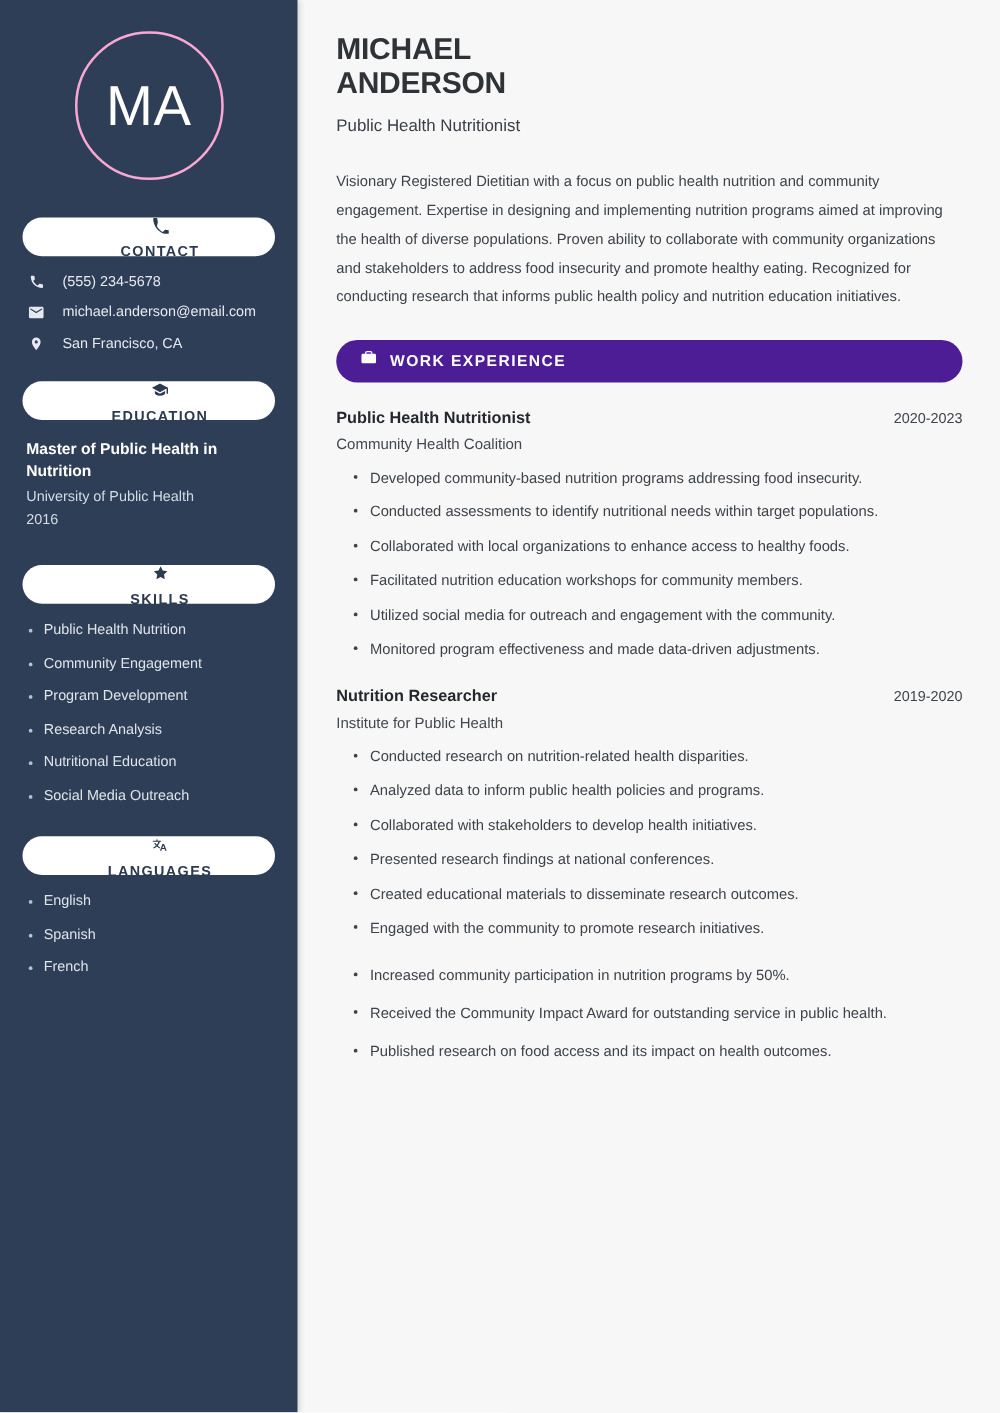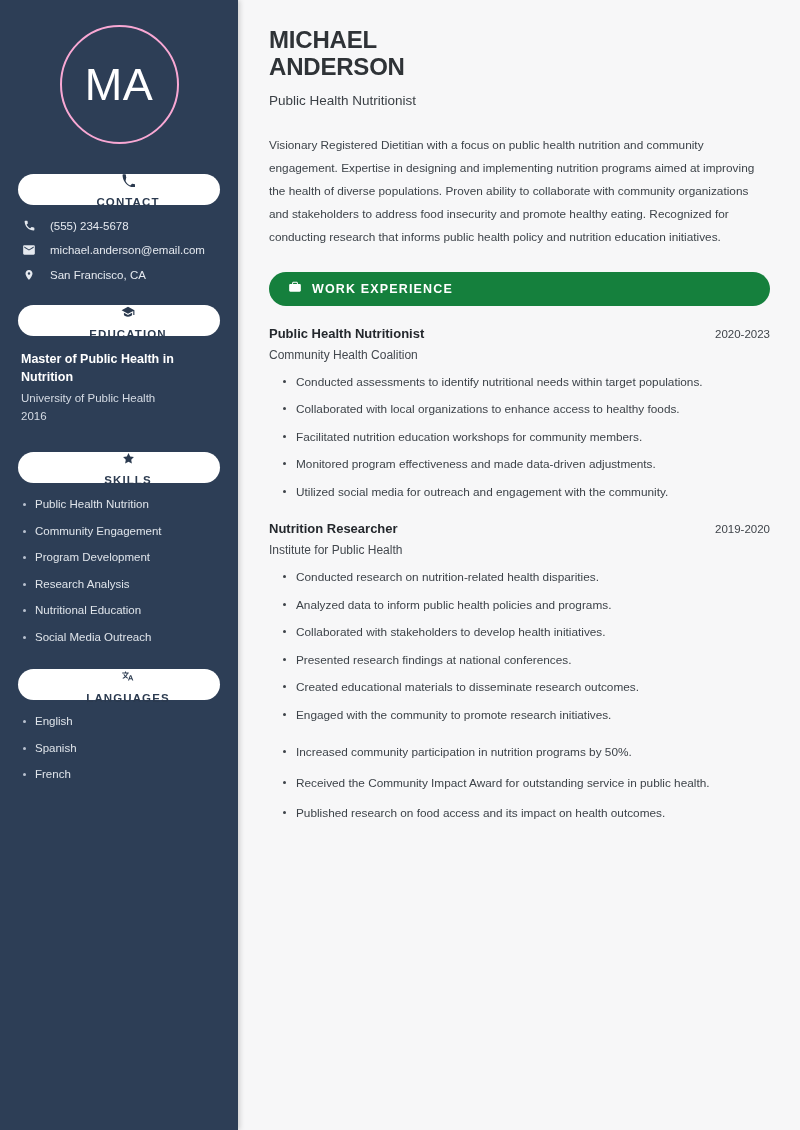--- a/index.html
+++ b/index.html
@@ -148,21 +148,21 @@
 
   .summary {
     color: #3d4349;
     font-size: 11.8px;
     line-height: 1.95;
     margin-bottom: 23px;
     max-width: 502px;
   }
 
   .section-bar {
-    background: #15803d;
+    background: #4c1d95;
     border-radius: 999px;
     height: 34px;
     display: flex;
     align-items: center;
     gap: 10px;
     padding-left: 19px;
     margin-bottom: 20px;
   }
   .section-bar .bar-label {
     color: #ffffff;
@@ -332,25 +332,26 @@
       <span class="bar-label">WORK EXPERIENCE</span>
     </div>
 
     <div class="job">
       <div class="job-head">
         <span class="job-role">Public Health Nutritionist</span>
         <span class="job-dates">2020-2023</span>
       </div>
       <div class="job-org">Community Health Coalition</div>
       <ul class="bullets">
+        <li>Developed community-based nutrition programs addressing food insecurity.</li>
         <li>Conducted assessments to identify nutritional needs within target populations.</li>
         <li>Collaborated with local organizations to enhance access to healthy foods.</li>
         <li>Facilitated nutrition education workshops for community members.</li>
+        <li>Utilized social media for outreach and engagement with the community.</li>
         <li>Monitored program effectiveness and made data-driven adjustments.</li>
-        <li>Utilized social media for outreach and engagement with the community.</li>
       </ul>
     </div>
 
     <div class="job">
       <div class="job-head">
         <span class="job-role">Nutrition Researcher</span>
         <span class="job-dates">2019-2020</span>
       </div>
       <div class="job-org">Institute for Public Health</div>
       <ul class="bullets">

